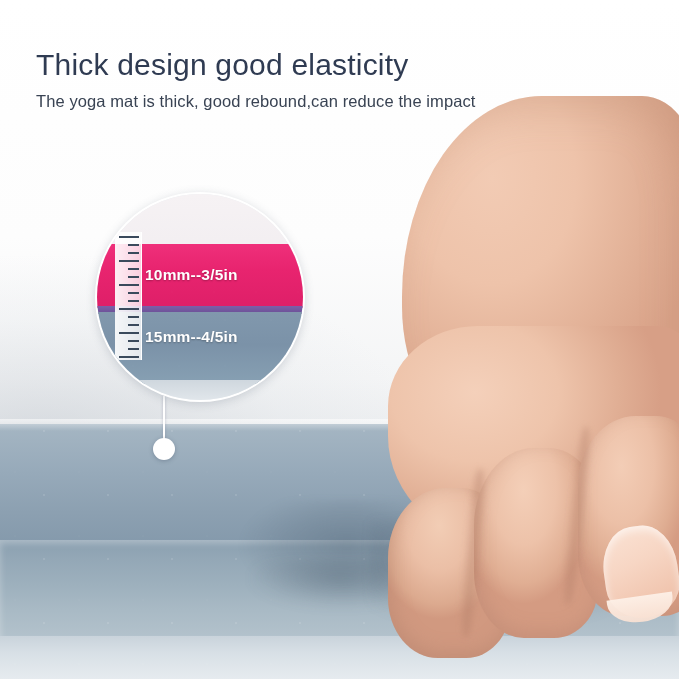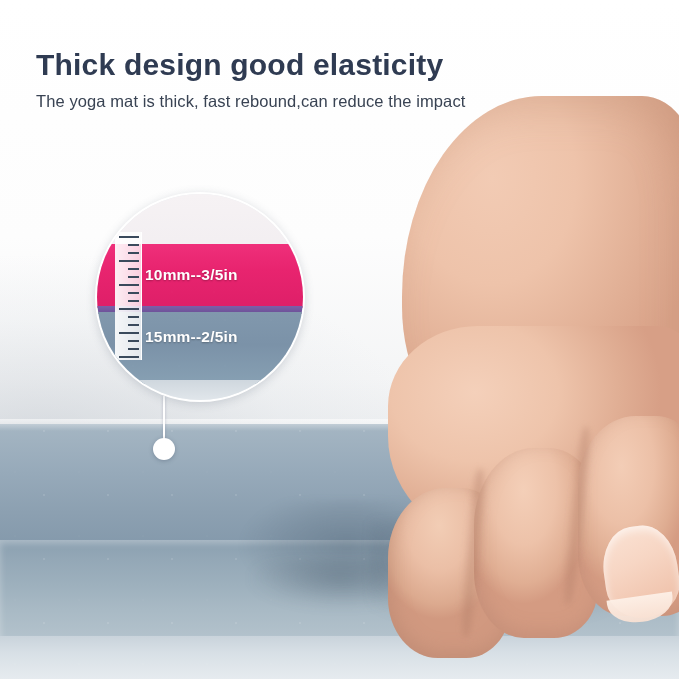--- a/index.html
+++ b/index.html
@@ -24,21 +24,21 @@
     left: 0; top: 0;
     width: 679px;
     height: 140px;
     z-index: 40;
   }
   .headline {
     position: absolute;
     left: 36px;
     top: 48px;
     font-size: 30px;
-    font-weight: 700;
+    font-weight: 400;
     color: #2f3b52;
     letter-spacing: 0.2px;
     white-space: nowrap;
   }
   .subheadline {
     position: absolute;
     left: 36px;
     top: 92px;
     font-size: 16.5px;
     font-weight: 400;
@@ -389,22 +389,22 @@
         <div class="tick long" style="top:76px"></div>
         <div class="tick short" style="top:84px"></div>
         <div class="tick short" style="top:92px"></div>
         <div class="tick long" style="top:100px"></div>
         <div class="tick short" style="top:108px"></div>
         <div class="tick short" style="top:116px"></div>
         <div class="tick long" style="top:124px"></div>
       </div>
 
       <div class="co-label pink">10mm--3/5in</div>
-      <div class="co-label blue">15mm--2/5in</div>
+      <div class="co-label blue">15mm--4/5in</div>
     </div>
   </div>
 
   <div class="headline-area">
     <div class="headline">Thick design good elasticity</div>
-    <div class="subheadline">The yoga mat is thick, fast rebound,can reduce the impact</div>
+    <div class="subheadline">The yoga mat is thick, good rebound,can reduce the impact</div>
   </div>
 
 </div>
 
 </body></html>

